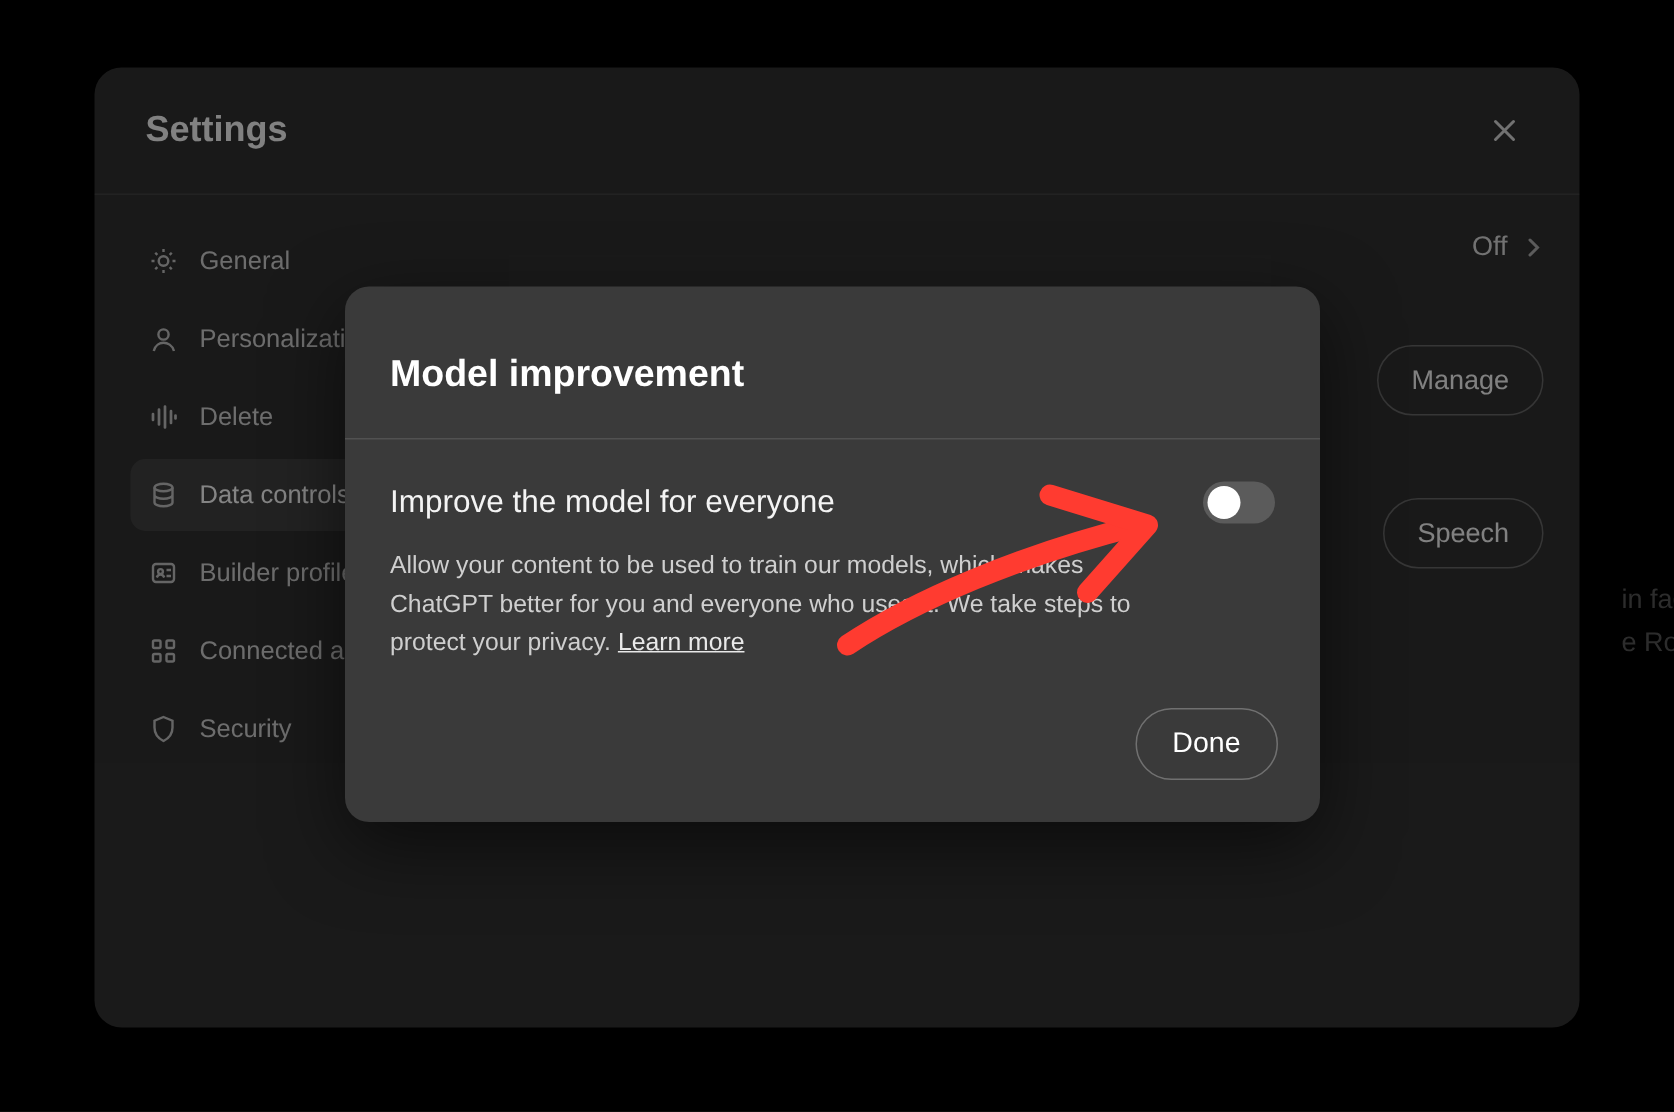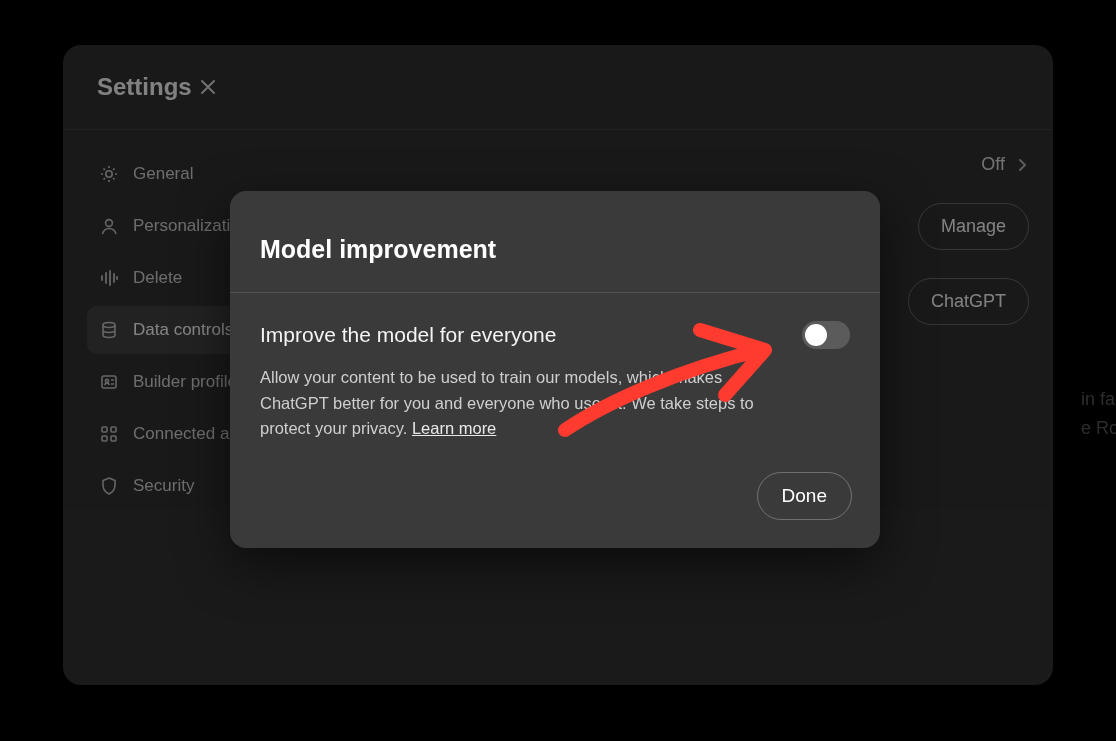--- a/index.html
+++ b/index.html
@@ -20,21 +20,21 @@
       left: 63px;
       width: 990px;
       height: 640px;
       background: #2f2f2f;
       border-radius: 18px;
       opacity: 0.55;
     }
     .settings-header {
       display: flex;
       align-items: center;
-      justify-content: flex-start;
+      justify-content: space-between;
       padding: 26px 34px 26px 34px;
       border-bottom: 1px solid rgba(255,255,255,0.08);
     }
     .settings-title {
       font-size: 24px;
       font-weight: 600;
       color: #ececec;
     }
     .close-btn {
       width: 32px; height: 32px;
@@ -95,20 +95,21 @@
       color: #a8a8a8;
     }
     .pill-btn {
       padding: 12px 22px;
       border-radius: 999px;
       border: 1px solid rgba(255,255,255,0.25);
       background: transparent;
       color: #ececec;
       font-size: 18px;
       cursor: pointer;
+      margin-top: 27px;
     }
     .pill-btn.danger {
       background: #7a2020;
       border-color: #7a2020;
       color: #ffdcdc;
     }
 
     
     .bg-text {
       position: absolute;
@@ -290,21 +291,21 @@
     </div>
 
     <div class="right-col">
       <div class="row">
         <span class="off-label">Off</span>
         <svg class="chev" width="14" height="14" viewBox="0 0 14 14" fill="none" stroke="currentColor" stroke-width="2" stroke-linecap="round">
             <path d="M5 2l5 5-5 5"></path>
           </svg>
       </div>
       <button class="pill-btn">Manage</button>
-      <button class="pill-btn">ChatGPT</button>
+      <button class="pill-btn">Speech</button>
     </div>
   </div>
 </div>
 
 <div class="bg-text">in fact
 e Rom</div>
 
 <div class="modal">
   <div class="modal-header">
     <div class="modal-title">Model improvement</div>

